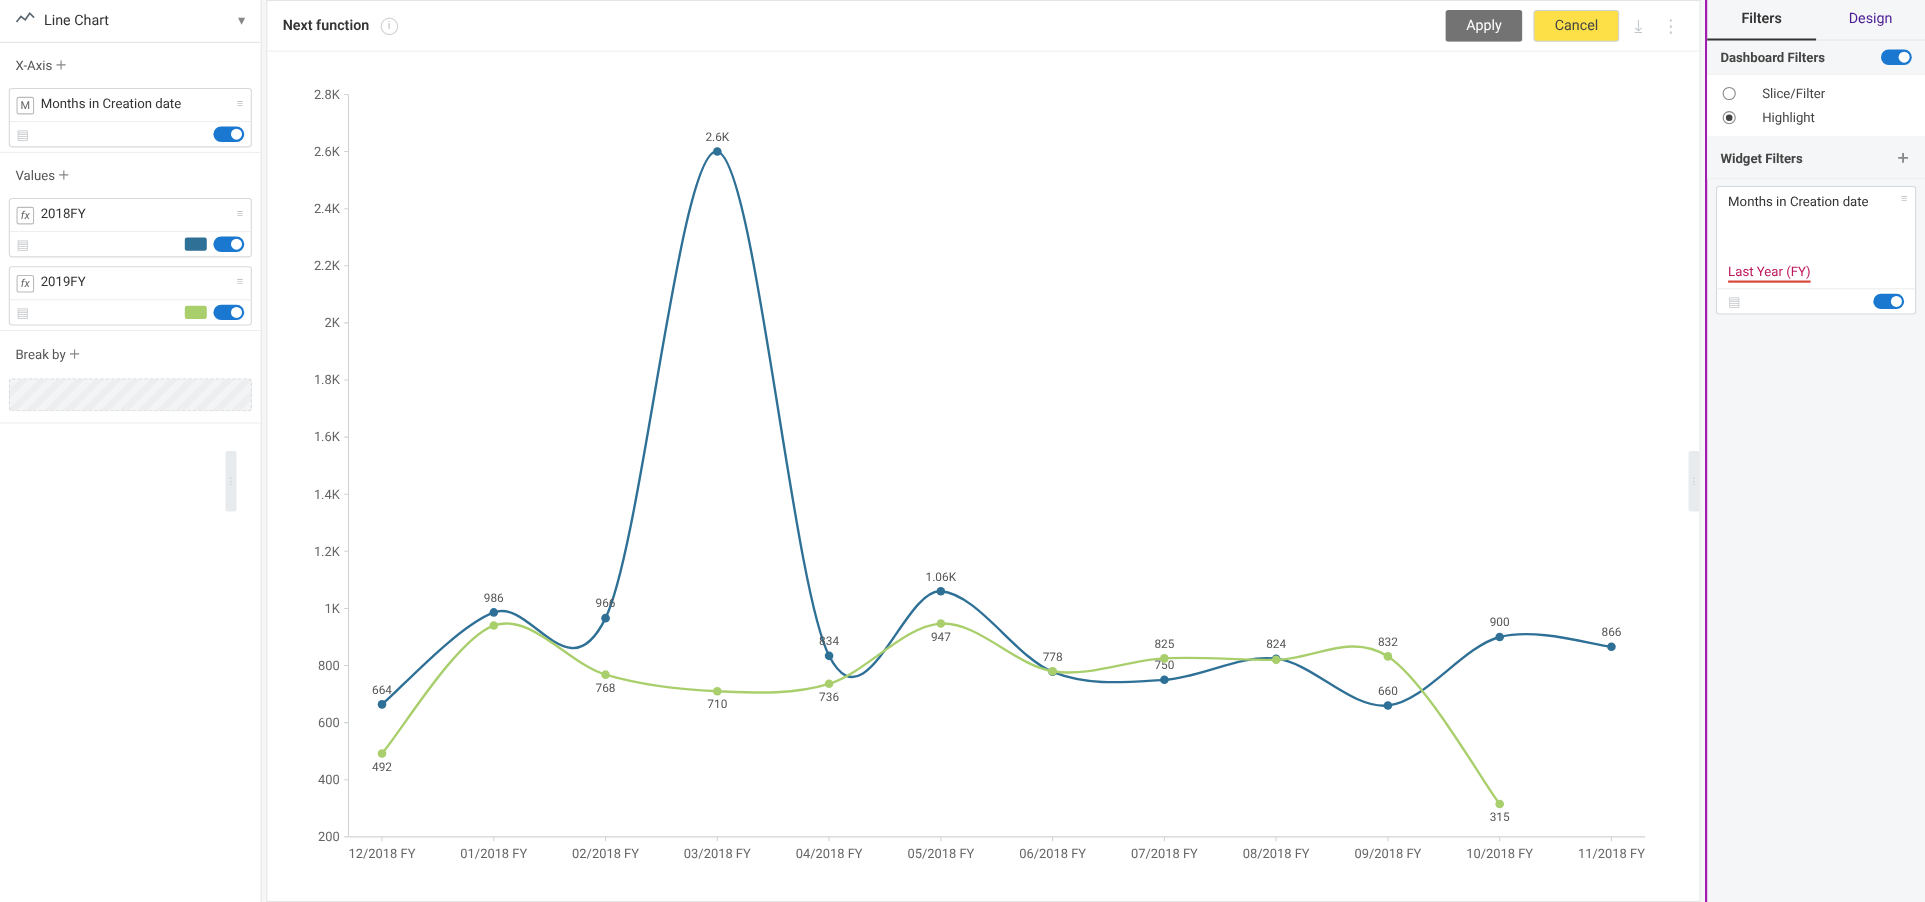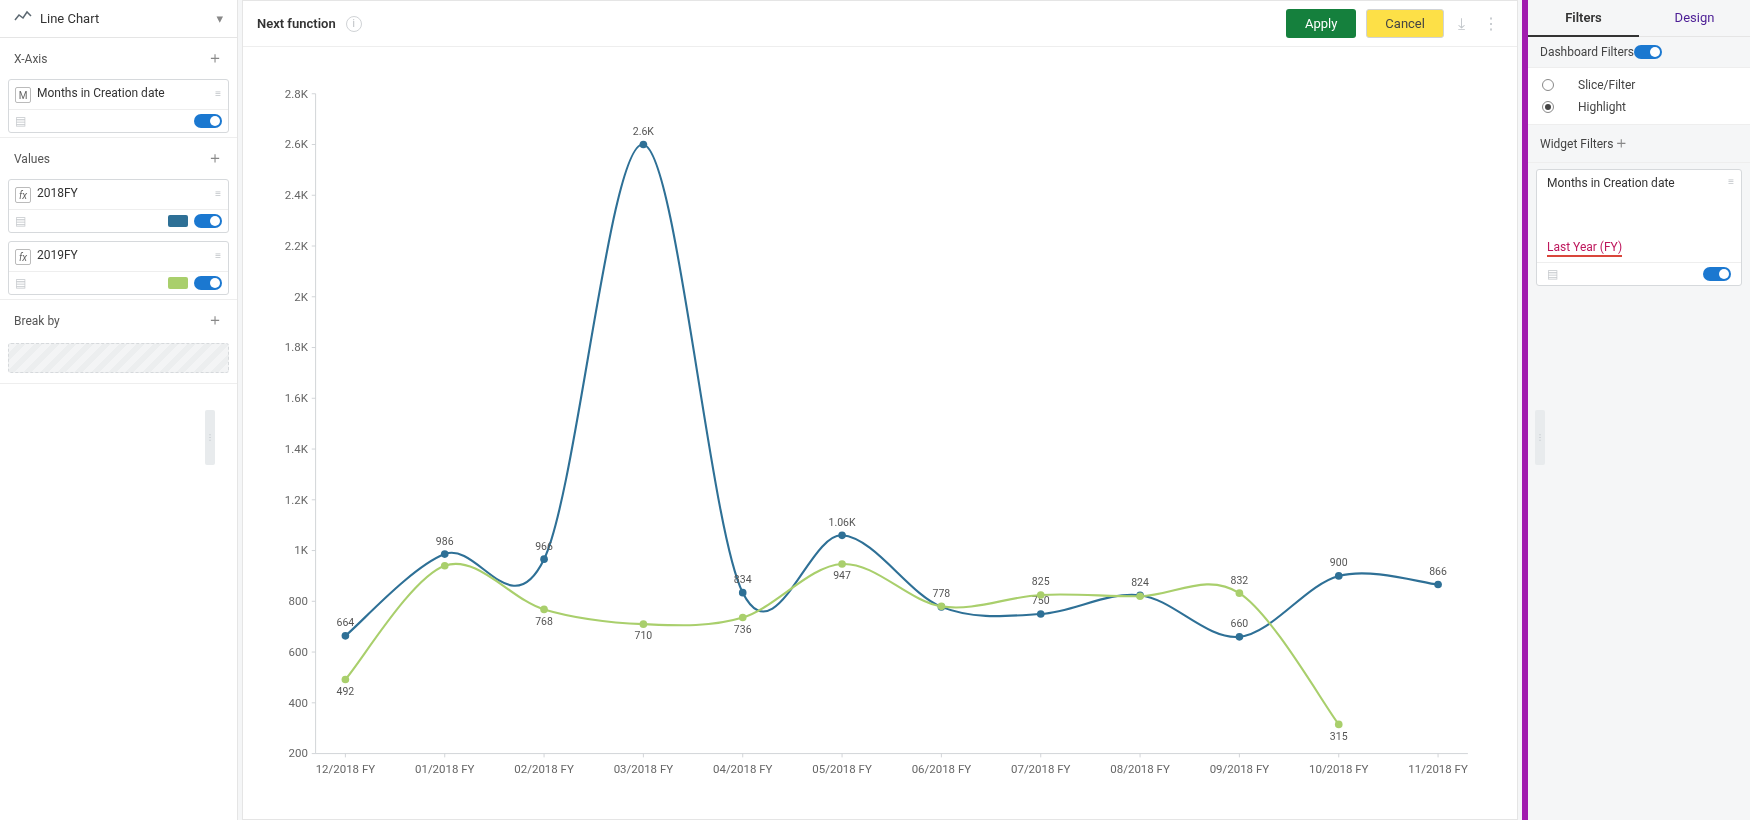--- a/index.html
+++ b/index.html
@@ -3,21 +3,21 @@
 <meta charset="utf-8">
 <style>
   * { box-sizing: border-box; margin: 0; padding: 0; font-family: -apple-system, "Segoe UI", Roboto, Arial, sans-serif; }
   body { background: #f5f6f7; color: #444; font-size: 13px; display: flex; height: 820px; width: 1750px; overflow: hidden; }
   .left-panel { width: 238px; background: #fff; border-right: 1px solid #e5e5e5; display: flex; flex-direction: column; }
   .chart-type { display: flex; align-items: center; padding: 10px 14px; border-bottom: 1px solid #e5e5e5; }
   .chart-type .icon { margin-right: 8px; color: #5b6770; }
   .chart-type .label { flex: 1; color: #333; }
   .chart-type .chev { color: #888; }
   .section { border-bottom: 1px solid #eee; }
-  .section-head { display: flex; align-items: center; justify-content: space-between; padding: 10px 14px 6px; color: #555; font-size: 12px; }
+  .section-head { display: flex; align-items: center; padding: 10px 14px 6px; color: #555; font-size: 12px; }
   .section-head .plus { color: #888; font-size: 16px; cursor: pointer; }
   .pill-row { padding: 4px 8px; }
   .pill { border: 1px solid #d6d9dc; border-radius: 3px; background: #fff; position: relative; }
   .pill-top { display: flex; align-items: flex-start; padding: 6px 28px 6px 6px; border-bottom: 1px solid #eee; min-height: 28px; }
   .dim-badge { display: inline-flex; align-items: center; justify-content: center; border: 1px solid #bbb; color: #666; font-size: 10px; width: 16px; height: 16px; border-radius: 2px; margin-right: 6px; margin-top: 1px; }
   .dim-badge.fx { font-style: italic; }
   .pill-label { font-size: 12px; color: #333; line-height: 1.3; }
   .pill-handle { position: absolute; right: 6px; top: 8px; color: #c0c4c8; font-size: 10px; letter-spacing: 1px; cursor: grab; }
   .pill-bottom { display: flex; align-items: center; justify-content: space-between; padding: 4px 6px; }
   .mini-icon { color: #c5c8cc; font-size: 12px; }
@@ -28,37 +28,37 @@
   .hatched { margin: 6px 8px 10px; height: 30px; border: 1px dashed #d6d9dc; border-radius: 3px; background: repeating-linear-gradient(135deg, #f3f4f5 0 6px, #eceeef 6px 12px); }
   .grab-tab { position: absolute; top: 410px; width: 10px; height: 55px; background: #e8ebed; border-radius: 2px; display:flex; align-items:center; justify-content:center; color:#b6bcc1; font-size:8px; }
   .grab-left { left: 205px; }
   .grab-right { right: 205px; }
   .main { flex: 1; background: #fff; display: flex; flex-direction: column; margin: 0 4px; border: 1px solid #e5e5e5; }
   .main-top { display: flex; align-items: center; padding: 8px 14px; border-bottom: 1px solid #eee; }
   .main-title { font-weight: 600; color: #333; margin-right: 10px; }
   .info-icon { color: #b8bcc0; border: 1px solid #d0d3d6; border-radius: 50%; width: 16px; height: 16px; display: inline-flex; align-items: center; justify-content: center; font-size: 10px; }
   .main-top-right { margin-left: auto; display: flex; align-items: center; gap: 10px; }
   .btn { padding: 6px 18px; border-radius: 3px; font-size: 13px; cursor: pointer; border: 1px solid transparent; }
-  .btn-primary { background: #15803d; color: #fff; margin-left: 28px; }
+  .btn-primary { background: #737373; color: #fff; margin-left: 28px; }
   .btn-secondary { background: #fde047; color: #444; border-color: #d0d3d6; }
   .toolbar-icon { color: #c0c5c9; font-size: 16px; padding: 0 4px; cursor: pointer; }
   .chart-area { flex: 1; position: relative; padding: 20px 30px 10px 20px; }
   svg.chart { width: 100%; height: 100%; }
   .axis-line { stroke: #d0d3d6; stroke-width: 1; }
   .tick { font-size: 12px; fill: #666; }
   .series-2018 { stroke: #2e7096; stroke-width: 2.2; fill: none; }
   .series-2019 { stroke: #a9cf6c; stroke-width: 2.2; fill: none; }
   .dot-2018 { fill: #2e7096; }
   .dot-2019 { fill: #a9cf6c; }
   .datalabel { font-size: 11px; fill: #555; text-anchor: middle; }
-  .right-panel { width: 228px; background: #f5f6f7; border-left: 6px solid #a21caf; display: flex; flex-direction: column; }
+  .right-panel { width: 200px; background: #f5f6f7; border-left: 2px solid #a21caf; display: flex; flex-direction: column; }
   .right-tabs { display: flex; border-bottom: 1px solid #e5e5e5; }
   .right-tab { flex: 1; text-align: center; padding: 10px 0; font-size: 13px; color: #4c1d95; cursor: pointer; }
   .right-tab.active { color: #333; font-weight: 600; border-bottom: 2px solid #333; margin-bottom: -1px; }
-  .right-row { display: flex; align-items: center; padding: 8px 12px; font-size: 12px; border-bottom: 1px solid #eee; background:#f5f6f7; }
+  .right-row { display: flex; align-items: center; justify-content: space-between; padding: 8px 12px; font-size: 12px; border-bottom: 1px solid #eee; background:#f5f6f7;font-weight:bold; }
   .radio-group { background: #fff; padding: 6px 0; border-bottom: 1px solid #eee; }
   .radio-item { display: flex; align-items: center; gap: 24px; padding: 4px 14px; font-size: 12px; cursor: pointer; }
   .radio { width: 12px; height: 12px; border: 1px solid #888; border-radius: 50%; position: relative; }
   .radio.checked::after { content: ""; position: absolute; width: 6px; height: 6px; background: #444; border-radius: 50%; top: 2px; left: 2px; }
   .filter-pill { margin: 6px 8px; border: 1px solid #d6d9dc; background: #fff; border-radius: 3px; position: relative; }
   .filter-label { padding: 6px 28px 3px 10px; font-size: 12px; color: #333; }
   .filter-value { padding: 0 10px 8px; font-size: 12px; color: #be185d; margin-top: 47px; }
   .filter-value span { border-bottom: 2px solid #d9463a; padding-bottom: 1px; }
   .filter-bottom { display: flex; align-items: center; justify-content: space-between; padding: 4px 10px; border-top: 1px solid #eee; }
 </style>

